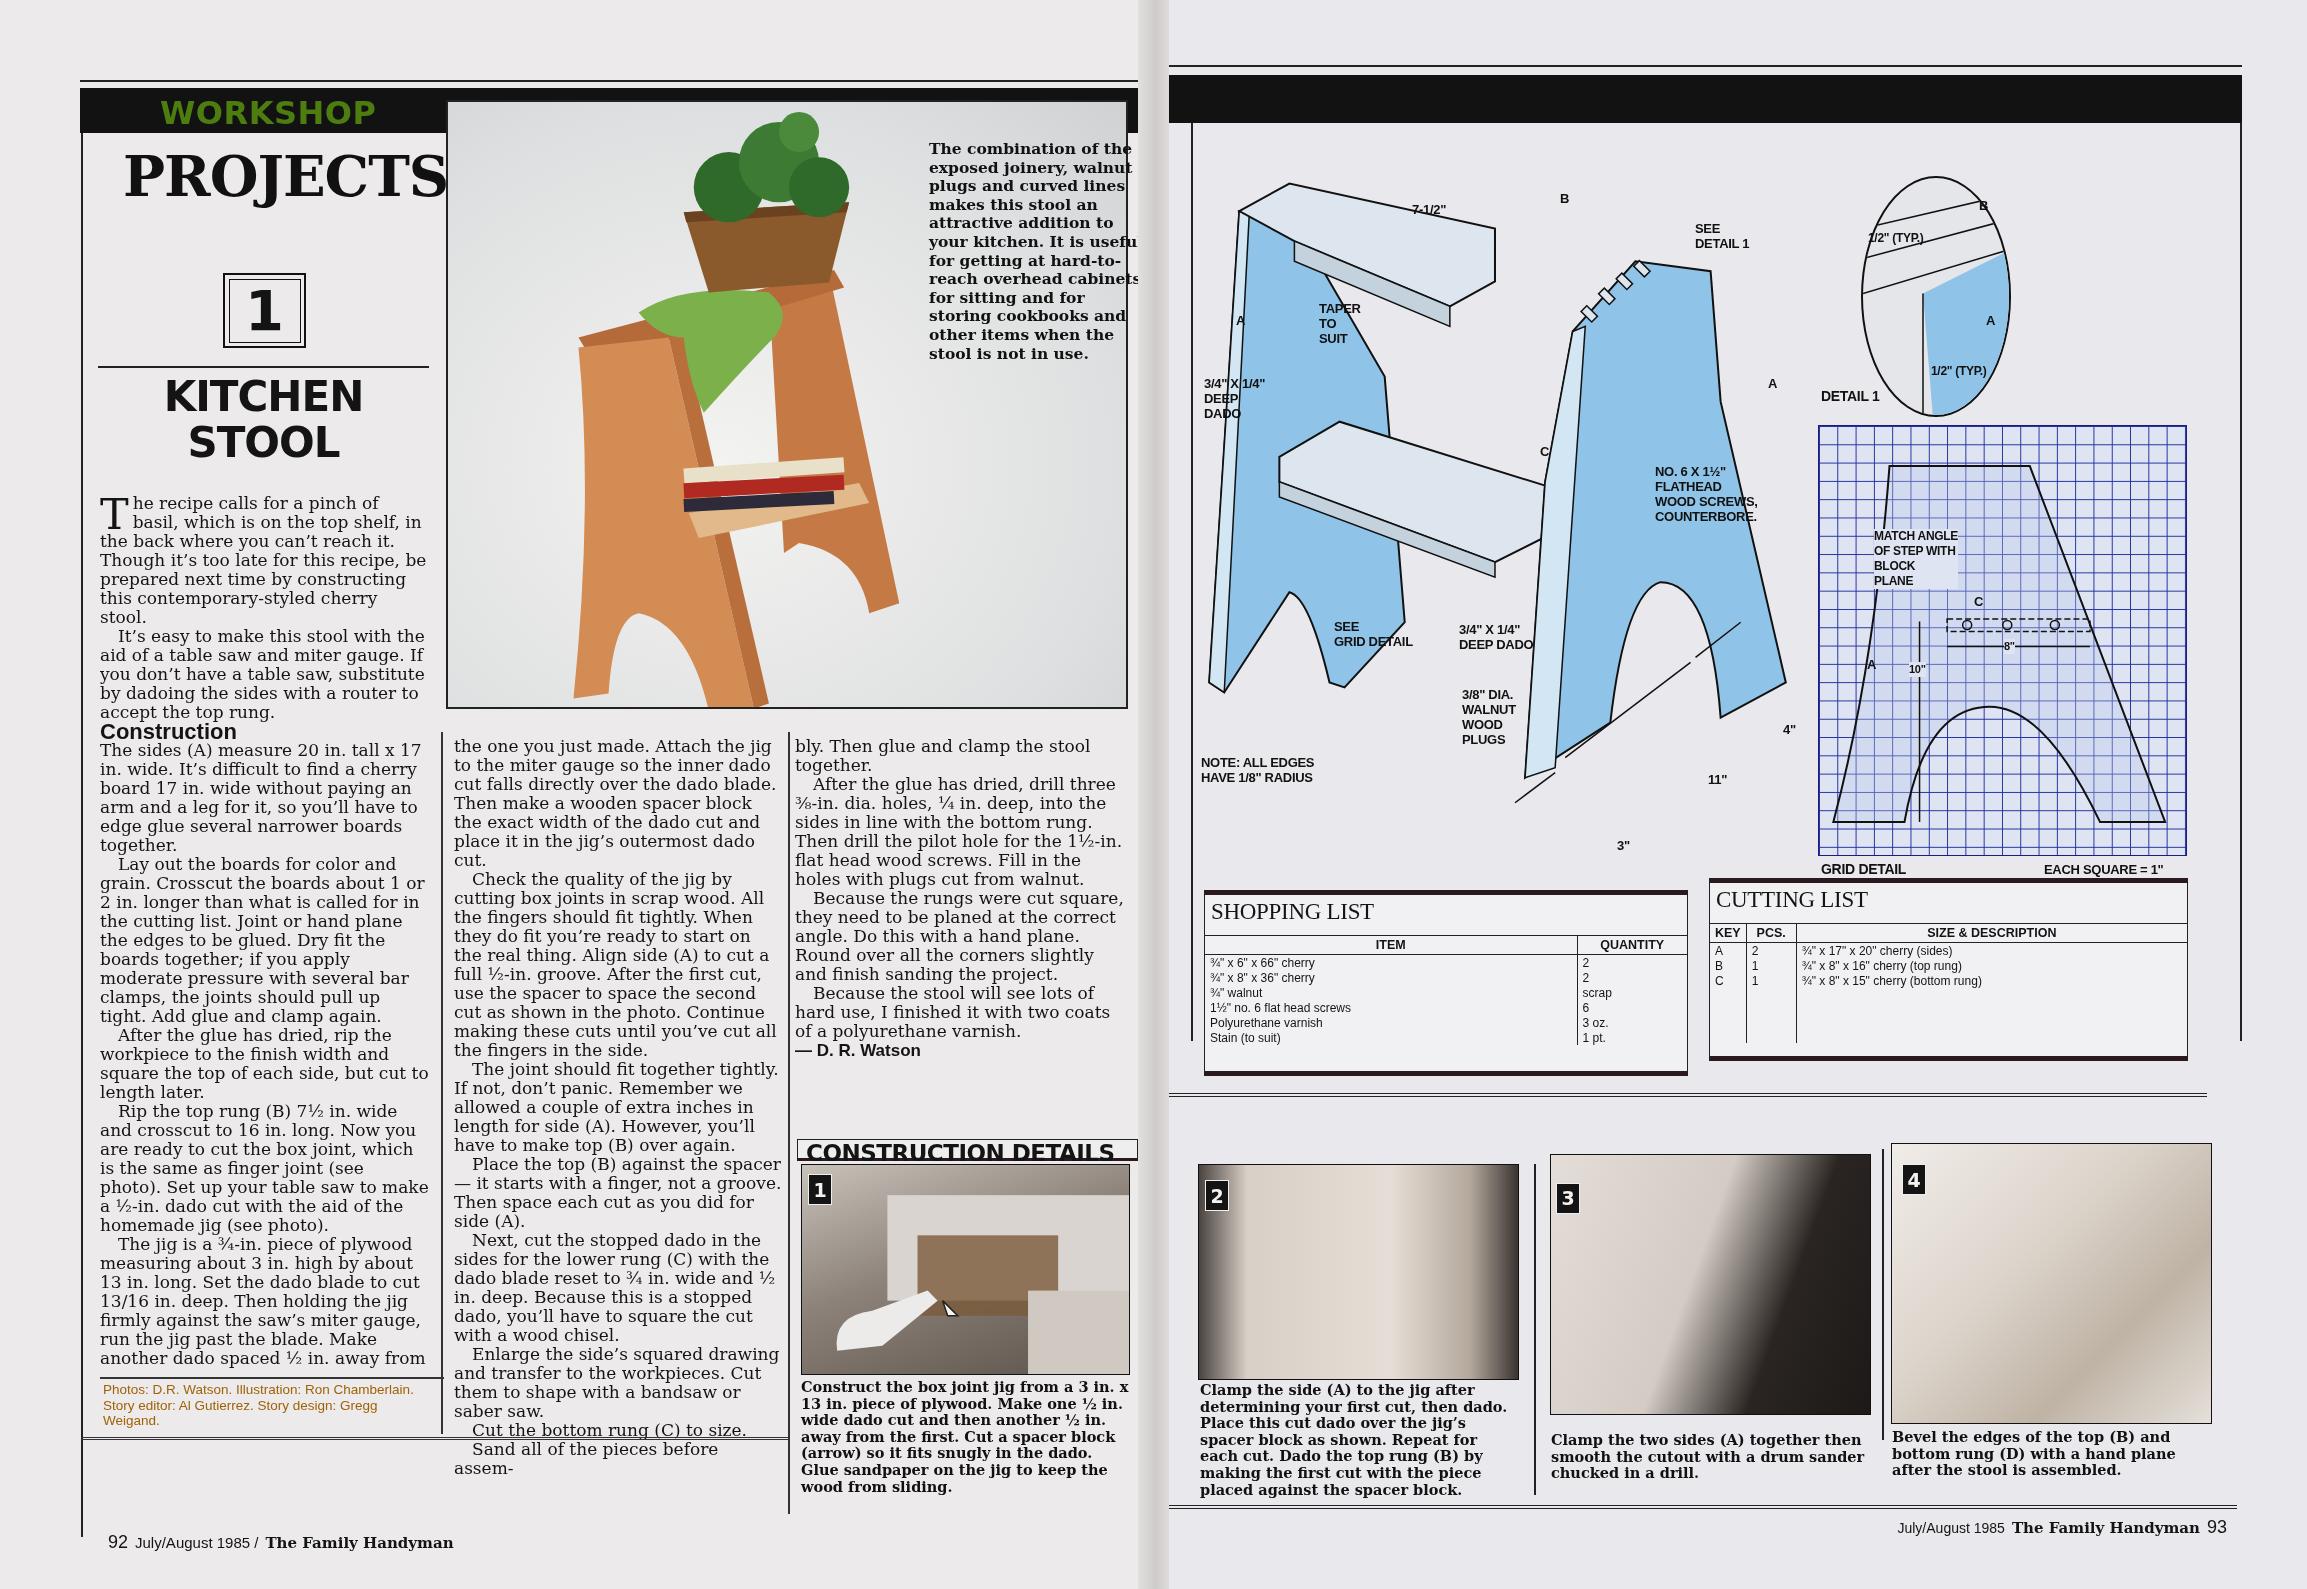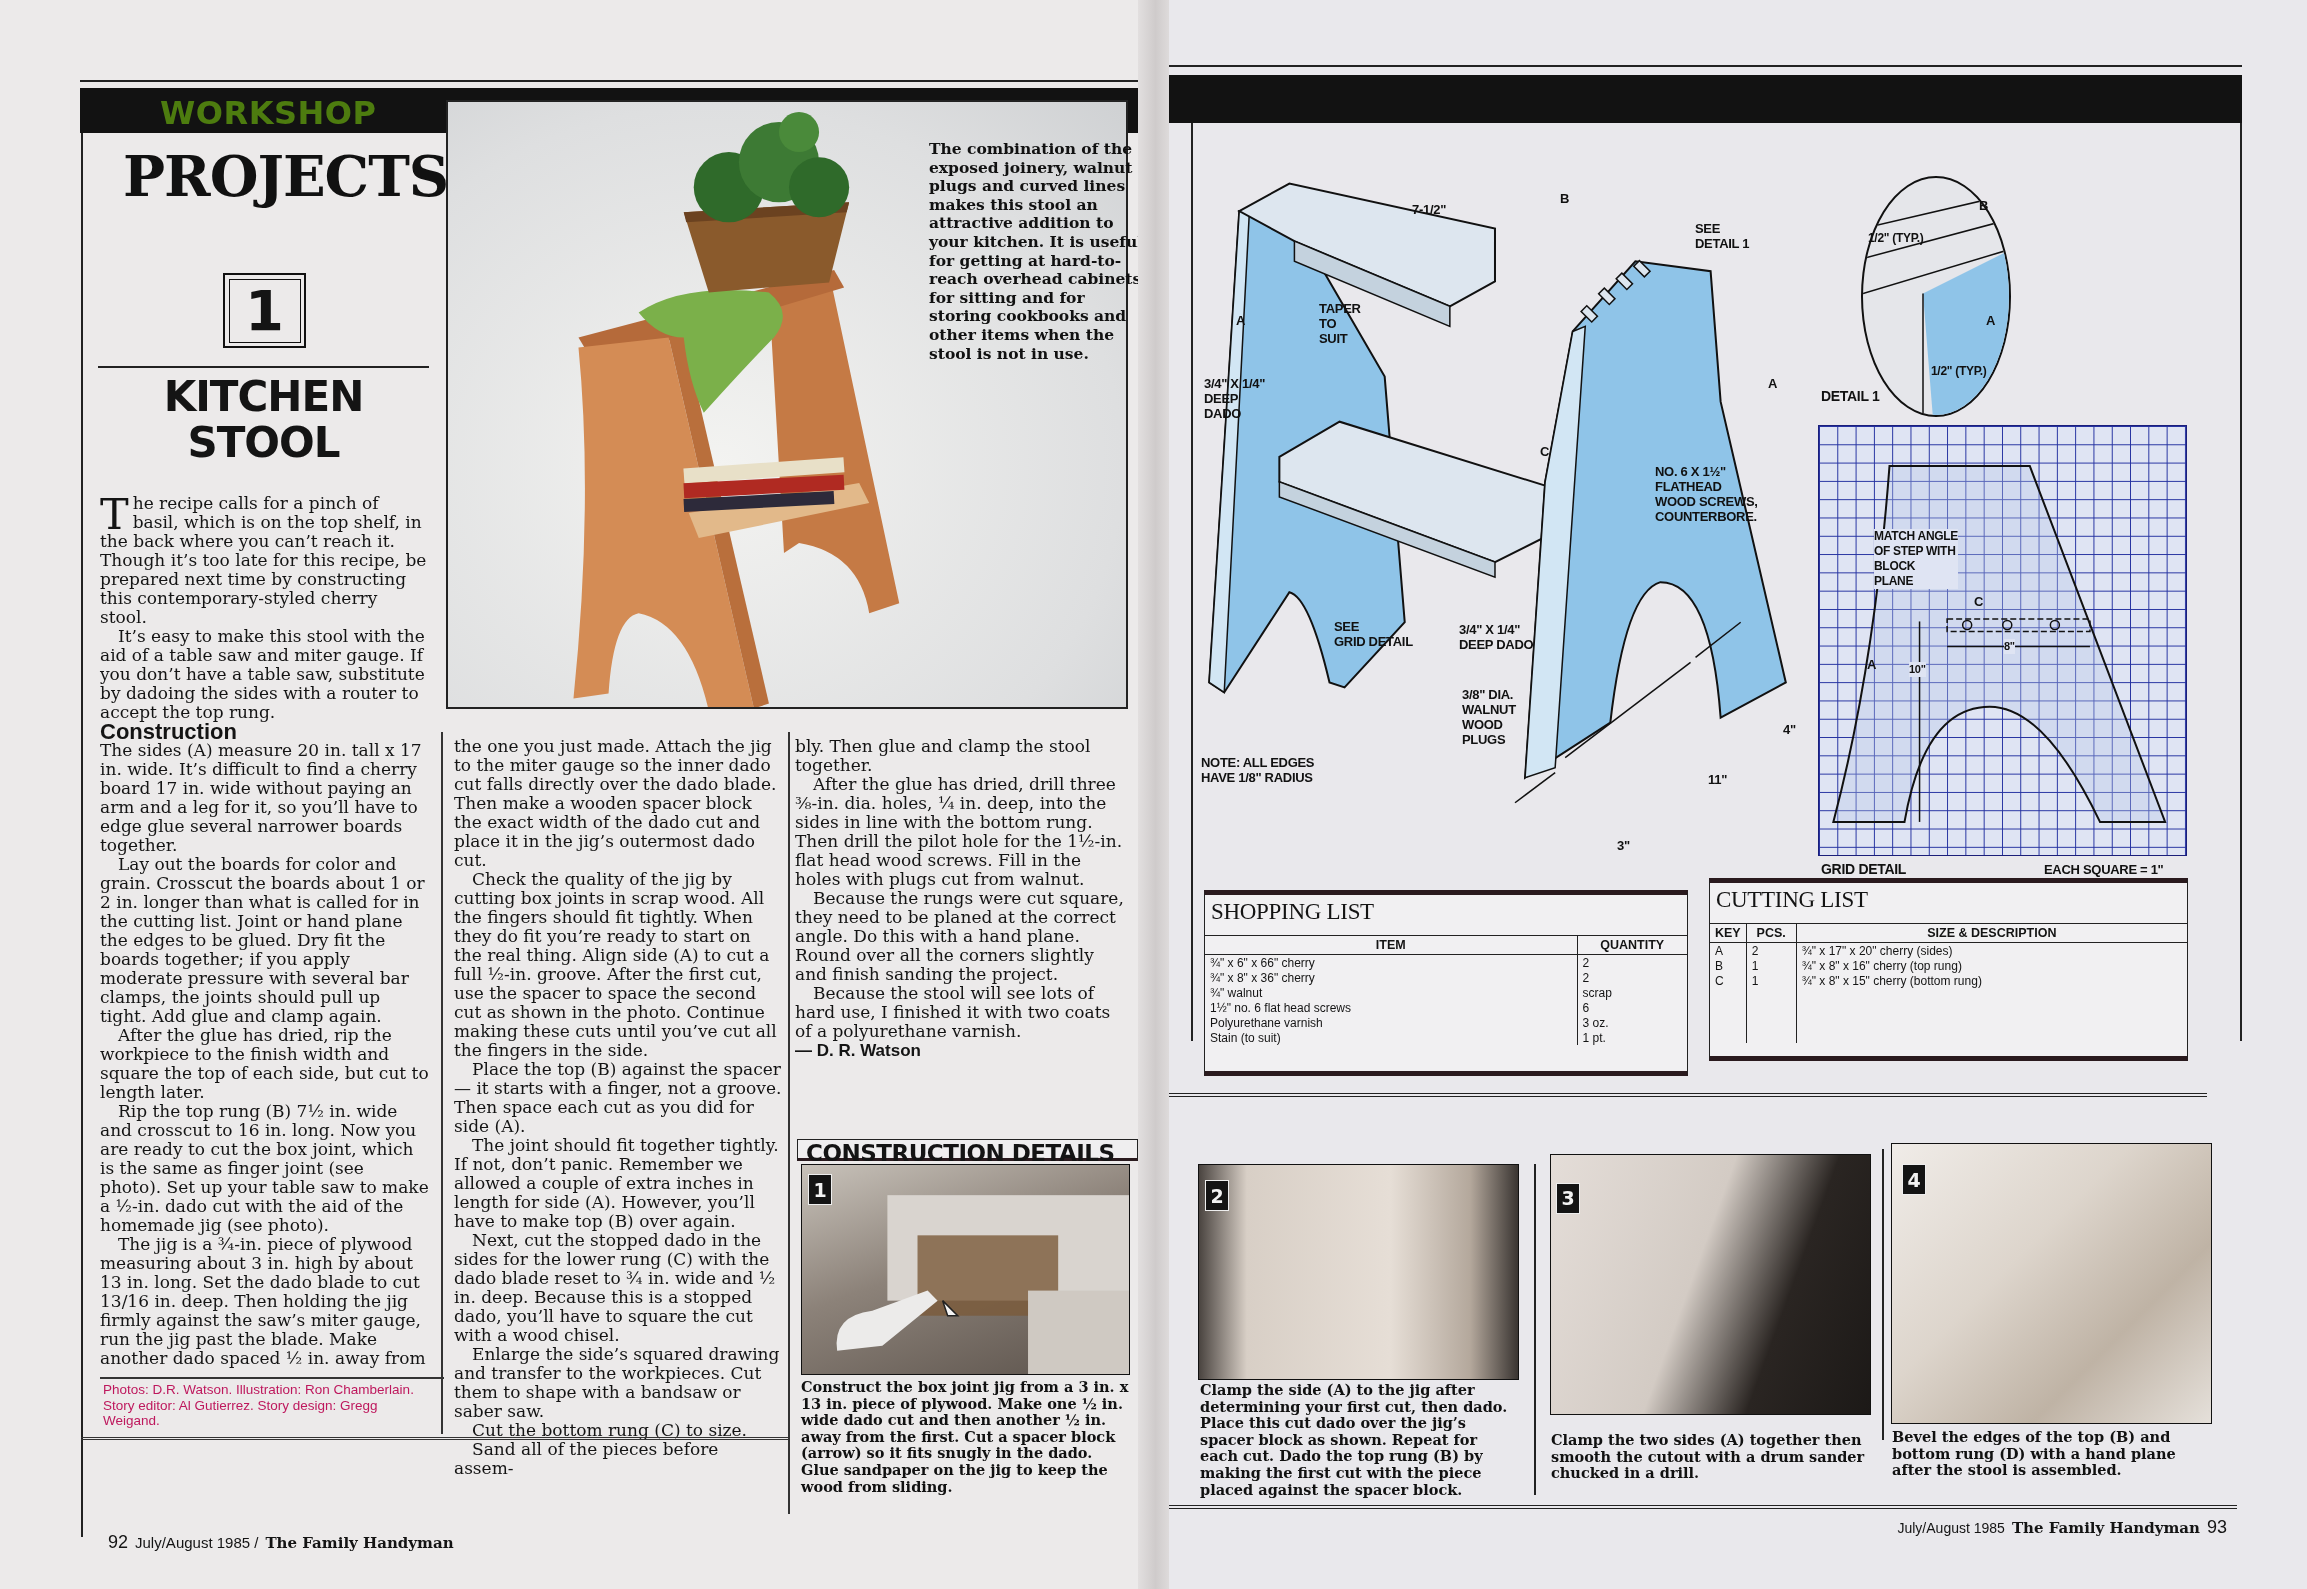--- a/index.html
+++ b/index.html
@@ -28,21 +28,21 @@
   .col p.noindent{text-indent:0}
   .col h4{font-family:"Liberation Sans","DejaVu Sans",sans-serif;font-weight:bold;font-size:22px;line-height:19px}
   .col1{left:100px;top:494px;width:329px}
   .col2{left:454px;top:737px;width:329px}
   .col3{left:795px;top:737px;width:329px}
   .vrule{position:absolute;width:1.5px;background:#333}
   .dropcap{float:left;font-size:43px;line-height:35px;margin:3px 4px 0 0;font-family:"DejaVu Serif",serif}
   .byline{font-family:"Liberation Sans","DejaVu Sans",sans-serif;font-weight:bold}
 
   .credits-rule{position:absolute;left:100px;top:1377px;width:344px;height:1.5px;background:#333}
-  .credits{position:absolute;left:103px;top:1382px;width:331px;font-family:"Liberation Sans","DejaVu Sans",sans-serif;font-size:13.5px;line-height:15.5px;color:#be185d}
+  .credits{position:absolute;left:103px;top:1382px;width:331px;font-family:"Liberation Sans","DejaVu Sans",sans-serif;font-size:13.5px;line-height:15.5px;color:#a16207}
   .bottom-rule-l{position:absolute;left:81px;top:1437px;width:707px;height:2.5px;border-top:1.5px solid #333;border-bottom:1px solid #333}
   .folio-l{position:absolute;left:108px;top:1532px;font-family:"Liberation Sans","DejaVu Sans",sans-serif;font-size:15px;display:flex;align-items:baseline;gap:7px}
   .folio-num{font-size:18px}
   .folio-mag{font-family:"DejaVu Serif",serif;font-weight:900;font-size:15px}
   .folio-r{position:absolute;right:80px;top:1517px;font-family:"Liberation Sans","DejaVu Sans",sans-serif;font-size:14px;display:flex;align-items:baseline;gap:7px}
 
   
   .photo{position:absolute;left:446px;top:100px;width:682px;height:609px;border:2px solid #222;background:radial-gradient(ellipse at 40% 60%,#f3f3f1 0%,#dedfe0 70%,#cfd1d3 100%);overflow:hidden}
   .photo-caption{position:absolute;left:929px;top:140px;width:221px;font-family:"DejaVu Serif",serif;font-weight:bold;font-size:15.5px;line-height:18.6px;color:#111}
 
@@ -126,22 +126,22 @@
     <p>Lay out the boards for color and grain. Crosscut the boards about 1 or 2 in. longer than what is called for in the cutting list. Joint or hand plane the edges to be glued. Dry fit the boards together; if you apply moderate pressure with several bar clamps, the joints should pull up tight. Add glue and clamp again.</p>
     <p>After the glue has dried, rip the workpiece to the finish width and square the top of each side, but cut to length later.</p>
     <p>Rip the top rung (B) 7½ in. wide and crosscut to 16 in. long. Now you are ready to cut the box joint, which is the same as finger joint (see photo). Set up your table saw to make a ½-in. dado cut with the aid of the homemade jig (see photo).</p>
     <p>The jig is a ¾-in. piece of plywood measuring about 3 in. high by about 13 in. long. Set the dado blade to cut 13/16 in. deep. Then holding the jig firmly against the saw’s miter gauge, run the jig past the blade. Make another dado spaced ½ in. away from</p>
   </div>
   <div class="vrule" style="left:441px;top:732px;height:702px"></div>
 
   <div class="col col2">
     <p class="noindent">the one you just made. Attach the jig to the miter gauge so the inner dado cut falls directly over the dado blade. Then make a wooden spacer block the exact width of the dado cut and place it in the jig’s outermost dado cut.</p>
     <p>Check the quality of the jig by cutting box joints in scrap wood. All the fingers should fit tightly. When they do fit you’re ready to start on the real thing. Align side (A) to cut a full ½-in. groove. After the first cut, use the spacer to space the second cut as shown in the photo. Continue making these cuts until you’ve cut all the fingers in the side.</p>
+    <p>The joint should fit together tightly. If not, don’t panic. Remember we allowed a couple of extra inches in length for side (A). However, you’ll have to make top (B) over again.</p>
     <p>Place the top (B) against the spacer — it starts with a finger, not a groove. Then space each cut as you did for side (A).</p>
-    <p>The joint should fit together tightly. If not, don’t panic. Remember we allowed a couple of extra inches in length for side (A). However, you’ll have to make top (B) over again.</p>
     <p>Next, cut the stopped dado in the sides for the lower rung (C) with the dado blade reset to ¾ in. wide and ½ in. deep. Because this is a stopped dado, you’ll have to square the cut with a wood chisel.</p>
     <p>Enlarge the side’s squared drawing and transfer to the workpieces. Cut them to shape with a bandsaw or saber saw.</p>
     <p>Cut the bottom rung (C) to size.</p>
     <p>Sand all of the pieces before assem-</p>
   </div>
   <div class="vrule" style="left:788px;top:732px;height:782px"></div>
 
   <div class="col col3">
     <p class="noindent">bly. Then glue and clamp the stool together.</p>
     <p>After the glue has dried, drill three ⅜-in. dia. holes, ¼ in. deep, into the sides in line with the bottom rung. Then drill the pilot hole for the 1½-in. flat head wood screws. Fill in the holes with plugs cut from walnut.</p>

